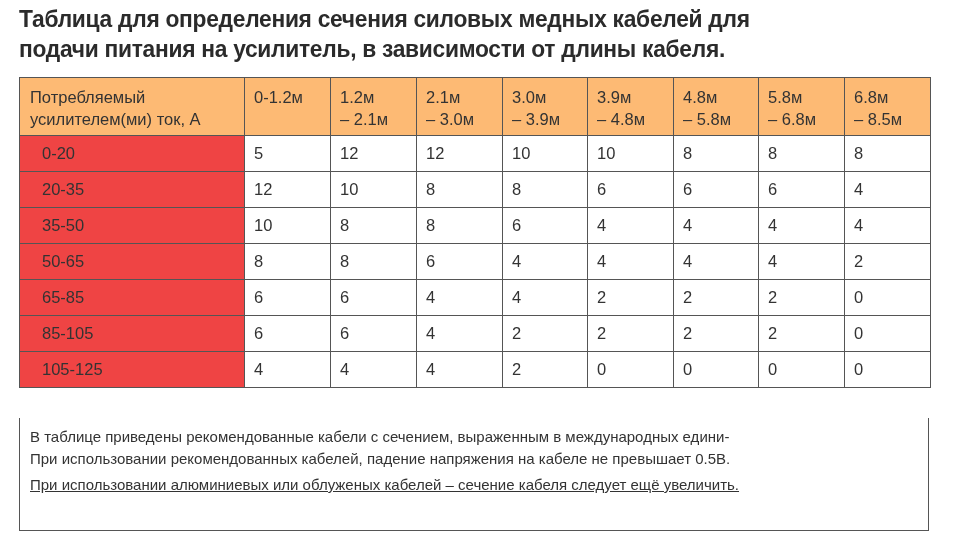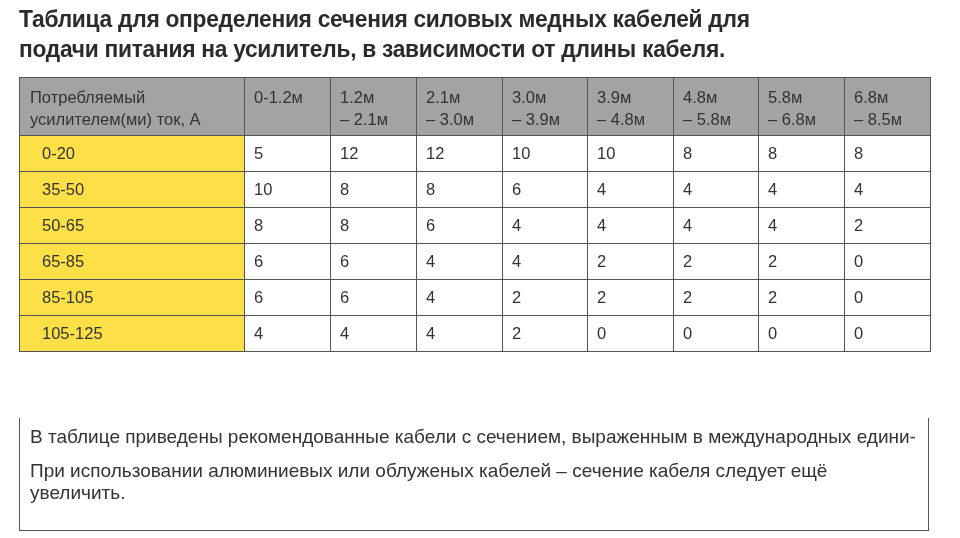--- a/index.html
+++ b/index.html
@@ -1,26 +1,26 @@
 <!DOCTYPE html>
 <html><head>
 <meta charset="utf-8">
 <style>
   html, body { margin:0; padding:0; background:#ffffff; }
   body { width:960px; height:538px; position:relative; overflow:hidden; font-family:"Liberation Sans", sans-serif; color:#2a2a2a; }
   .title { position:absolute; left:19px; top:4px; width:930px; font-family:"Liberation Sans", sans-serif; font-weight:bold; font-size:23.5px; line-height:30px; color:#2b2b2b; letter-spacing:-0.3px; transform:scaleX(0.97); transform-origin:left top; white-space:nowrap; }
   table.main { position:absolute; left:19px; top:77px; border-collapse:collapse; table-layout:fixed; width:911px; }
   table.main td, table.main th { border:1px solid #555; font-weight:normal; text-align:left; vertical-align:top; font-size:16.5px; color:#333; padding:0; }
-  table.main th { background:#a3a3a3; height:58px; padding:8px 0 0 9px; line-height:22px; box-sizing:border-box; }
+  table.main th { background:#fdba74; height:58px; padding:8px 0 0 9px; line-height:22px; box-sizing:border-box; }
   table.main th.first { padding-left:10px; }
   table.main td { height:35px; padding:0 0 0 9px; line-height:35px; box-sizing:border-box; background:#fff; }
-  table.main td.rowhead { background:#fde047; padding-left:22px; }
-  .notes { position:absolute; left:19px; top:418px; width:910px; height:113px; border:1px solid #555; border-top:none; box-sizing:border-box; padding:8px 10px 0 10px; font-size:19px; line-height:22px; color:#333; }
+  table.main td.rowhead { background:#ef4444; padding-left:22px; }
+  .notes { position:absolute; left:19px; top:418px; width:910px; height:113px; border:1px solid #555; border-top:none; box-sizing:border-box; padding:8px 10px 0 10px; font-size:15px; line-height:22px; color:#333; }
   .notes p { margin:0; }
-  .notes p.gap { margin-top:12px; }
+  .notes p.gap { margin-top:4px;text-decoration:underline; }
 </style>
 </head>
 <body>
 
 <div class="title">
   <div>Таблица для определения сечения силовых медных кабелей для</div>
   <div>подачи питания на усилитель, в зависимости от длины кабеля.</div>
 </div>
 
 <table class="main">
@@ -81,20 +81,31 @@
         <td>5</td>
         <td>12</td>
         <td>12</td>
         <td>10</td>
         <td>10</td>
         <td>8</td>
         <td>8</td>
         <td>8</td>
       </tr>
       <tr>
+        <td class="rowhead">20-35</td>
+        <td>12</td>
+        <td>10</td>
+        <td>8</td>
+        <td>8</td>
+        <td>6</td>
+        <td>6</td>
+        <td>6</td>
+        <td>4</td>
+      </tr>
+      <tr>
         <td class="rowhead">35-50</td>
         <td>10</td>
         <td>8</td>
         <td>8</td>
         <td>6</td>
         <td>4</td>
         <td>4</td>
         <td>4</td>
         <td>4</td>
       </tr>
@@ -140,14 +151,15 @@
         <td>0</td>
         <td>0</td>
         <td>0</td>
         <td>0</td>
       </tr>
     </tbody>
 </table>
 
 <div class="notes">
   <p>В таблице приведены рекомендованные кабели с сечением, выраженным в международных едини-</p>
+  <p>При использовании рекомендованных кабелей, падение напряжения на кабеле не превышает 0.5В.</p>
   <p class="gap">При использовании алюминиевых или облуженых кабелей – сечение кабеля следует ещё увеличить.</p>
 </div>
 
 </body></html>

